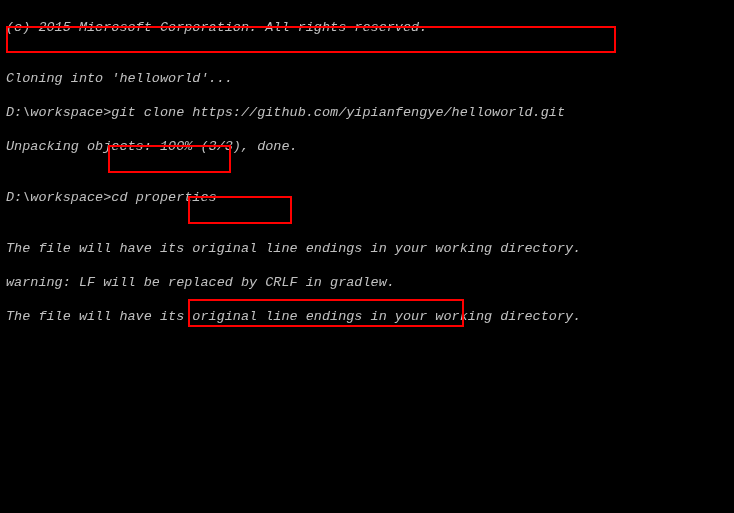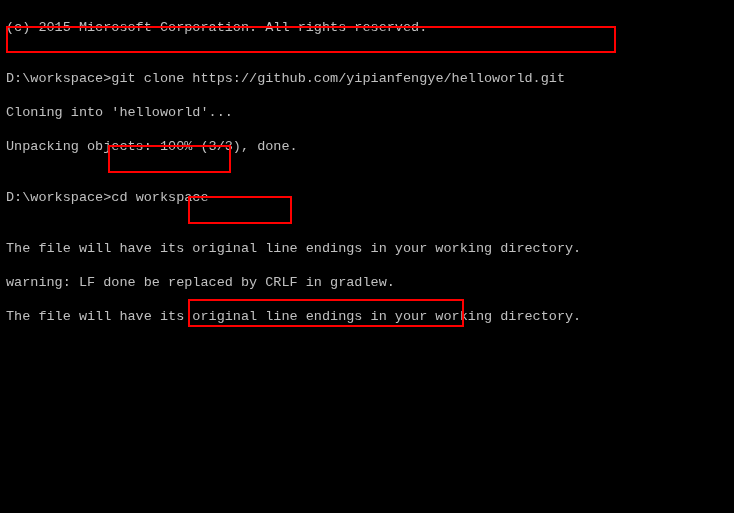--- a/index.html
+++ b/index.html
@@ -14,41 +14,42 @@
     overflow: hidden;
     line-height: 17px;
     position: relative;
   }
   .term {
     padding: 2px 6px;
     white-space: pre;
   }
   .line {
     display: block;
+    font-style: italic;
   }
   .box {
     position: absolute;
     border: 2px solid #ff0000;
     pointer-events: none;
   }
 </style>
 </head>
 <body>
 
 <div class="term">
 <span class="line">(c) 2015 Microsoft Corporation. All rights reserved.</span>
 <span class="line"></span>
+<span class="line">Cloning into 'helloworld'...</span>
 <span class="line"><span>D:\workspace&gt;</span><span>git clone https://github.com/yipianfengye/helloworld.git</span></span>
-<span class="line">Cloning into 'helloworld'...</span>
 <span class="line">Unpacking objects: 100% (3/3), done.</span>
 <span class="line"></span>
-<span class="line"><span>D:\workspace&gt;</span><span>cd workspace</span></span>
+<span class="line"><span>D:\workspace&gt;</span><span>cd properties</span></span>
 <span class="line"></span>
 <span class="line">The file will have its original line endings in your working directory.</span>
-<span class="line">warning: LF done be replaced by CRLF in gradlew.</span>
+<span class="line">warning: LF will be replaced by CRLF in gradlew.</span>
 <span class="line">The file will have its original line endings in your working directory.</span>
 <span class="line"></span>
 
 
 
 
 
 
 
 

